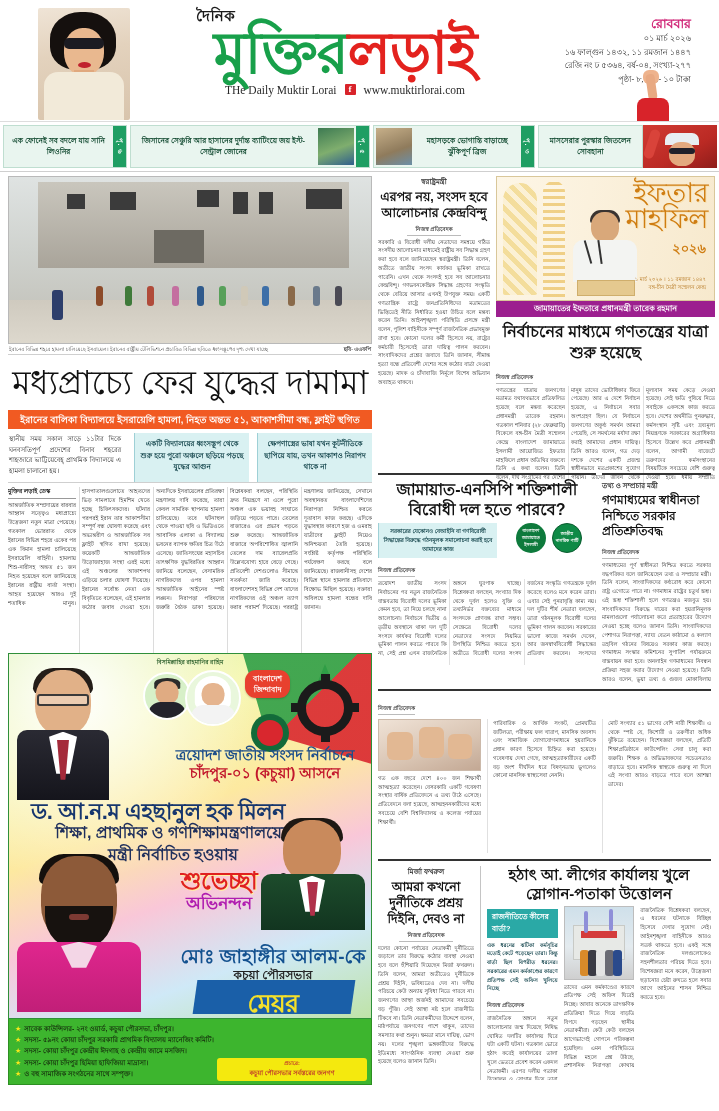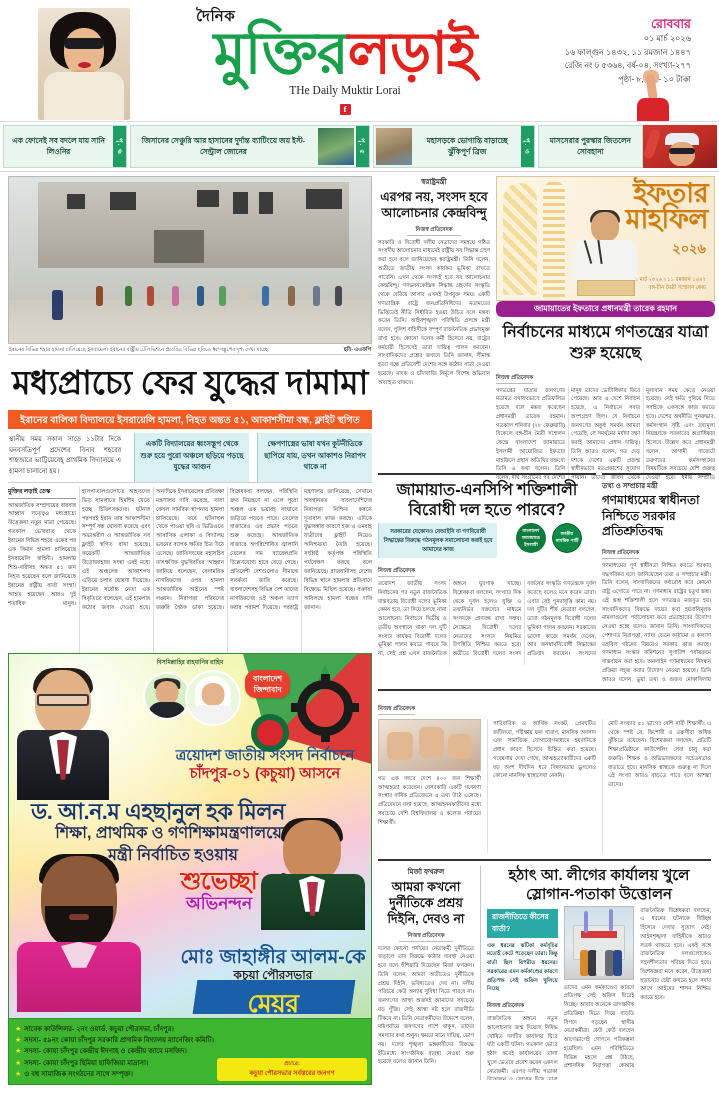--- a/index.html
+++ b/index.html
@@ -39,21 +39,21 @@
     margin-bottom:-4px; text-align:left; padding-left:46px;
   }
   .mast-name {
     font-size: 58px; line-height: .98; font-weight: 800;
     letter-spacing: -1px; white-space: nowrap;
   }
   .mn-green { color:#18a04a; }
   .mn-red   { color:#e3221e; }
   .mast-sub {
     display:flex; align-items:center; justify-content:center; gap:8px;
-    font-size:11.5px; color:#2a2a2a; margin-top:2px; font-family:"Liberation Serif", serif;flex-direction:column;
+    font-size:11.5px; color:#2a2a2a; margin-top:2px; font-family:"Liberation Serif", serif;
   }
   .mast-sub .fbicon {
     width:11px; height:11px; background:#d8232a; color:#fff;
     font-size:9px; line-height:11px; text-align:center; font-weight:700; border-radius:1px;
   }
   .mast-date {
     position:absolute; right:28px; top:16px; width:150px; text-align:right;
     font-size:8.2px; line-height:1.65; color:#2d2d2d;font-family:Liberation Serif, serif;
   }
   .mast-date .dow { color:#d12a7a; font-size:12.5px; font-weight:700; line-height:1.3; }
@@ -116,21 +116,21 @@
   .np-rubble { position:absolute; left:0; bottom:0; width:100%; height:26%;
     background:linear-gradient(180deg,#cfcabf,#ddd8cd); }
   .np-person { position:absolute; bottom:22%; width:7px; height:20px; border-radius:3px; }
   .photo-caption {
     font-size:5.2px; line-height:1.5; color:#3a3a3a; padding:2px 1px 0 1px;
     display:flex; justify-content:space-between; gap:6px; border-bottom:1px solid #cfcfcf;
   }
   .photo-caption .credit { white-space:nowrap; font-weight:700; }
 
   .main-headline {
-    font-size: 33px; font-weight: 700; text-align:center; color:#111;
+    font-size: 33px; font-weight: 400; text-align:center; color:#111;
     letter-spacing:-.4px; line-height:1.22; padding:8px 0 7px 0;
   }
   .sub-bar {
     background:#f15a22; color:#fff; font-size:9.3px; font-weight:700;
     text-align:center; padding:3.5px 4px; letter-spacing:.1px; line-height:1.3;
   }
   .quote-row { display:flex; gap:8px; border-bottom:1px solid #cfcfcf; padding-top:4px; }
   .quote-lead { flex:1 1 34%; font-size:6.6px; line-height:1.62; color:#222; padding:1px 5px 5px 1px; text-align:justify; }
   .quote-box {
     flex:1 1 33%; background:#d9f1f2; font-size:7.2px; line-height:1.6; color:#0d3f46;
@@ -159,35 +159,35 @@
   
   .iftar-ad { width:100%; height:125px; position:relative; overflow:hidden;
     background:linear-gradient(100deg,#fdf6e6 0%,#fbf1dd 40%,#f7e9cd 100%); border:1px solid #d9c79a; }
   .if-arch { position:absolute; left:6px; top:6px; width:34px; height:112px;
     background:repeating-linear-gradient(45deg,#f2d98f 0 5px,#fbf0d2 5px 10px);
     border-radius:17px 17px 2px 2px; opacity:.85; }
   .if-arch2{ position:absolute; left:46px; top:4px; width:22px; height:116px;
     background:repeating-linear-gradient(0deg,#e8b84a 0 3px,#fdf6e6 3px 7px); opacity:.6;
     border-radius:11px 11px 0 0;}
   .if-title { position:absolute; right:6px; top:4px; width:130px; text-align:right;
-    color:#cf7d12; font-size:27px; font-weight:700; line-height:.95; letter-spacing:-.5px;
+    color:#cf7d12; font-size:27px; font-weight:400; line-height:.95; letter-spacing:-.5px;
     text-shadow:1px 1px 0 #f8e2b3; }
   .if-year  { position:absolute; right:8px; top:62px; color:#cf7d12; font-size:13px; font-weight:800; }
   .if-meta  { position:absolute; right:8px; bottom:8px; text-align:right;
     color:#b06d10; font-size:5.3px; line-height:1.5; }
   .if-speaker { position:absolute; left:70px; bottom:4px; width:76px; height:86px; }
   .ifs-head { position:absolute; left:24px; top:2px; width:28px; height:30px; background:#d9a87a; border-radius:46%; }
   .ifs-hair { position:absolute; left:23px; top:0px; width:30px; height:13px; background:#3a3330; border-radius:14px 14px 3px 3px; }
   .ifs-body { position:absolute; left:6px; top:30px; width:64px; height:42px; background:#f3f4f2; border-radius:10px 10px 0 0; }
   .ifs-podium{ position:absolute; left:10px; bottom:0; width:58px; height:16px; background:#e5c98f; border:1px solid #cfae6c; }
   .ifs-mic  { position:absolute; left:20px; top:30px; width:2px; height:24px; background:#333; transform:rotate(-16deg); }
   .ifs-mic2 { position:absolute; left:32px; top:30px; width:2px; height:24px; background:#333; transform:rotate(-8deg); }
   .ad-caption {
     background:#9c1f8f; color:#fff; font-size:8px; font-weight:700; text-align:center;
-    padding:3px 2px; line-height:1.3;border-radius:6px;
+    padding:3px 2px; line-height:1.3;
   }
 
   
   .logo-row { display:flex; justify-content:center; gap:6px; padding:4px 0; }
   .plogo { width:30px; height:30px; border-radius:50%; display:flex; align-items:center;
     justify-content:center; font-size:4.4px; color:#fff; text-align:center; font-weight:700; padding:2px;}
   .plogo.a { background:#0e7a3c; }
   .plogo.b { background:#0f8a46; border:1.5px solid #0a5c2f; }
 
   

